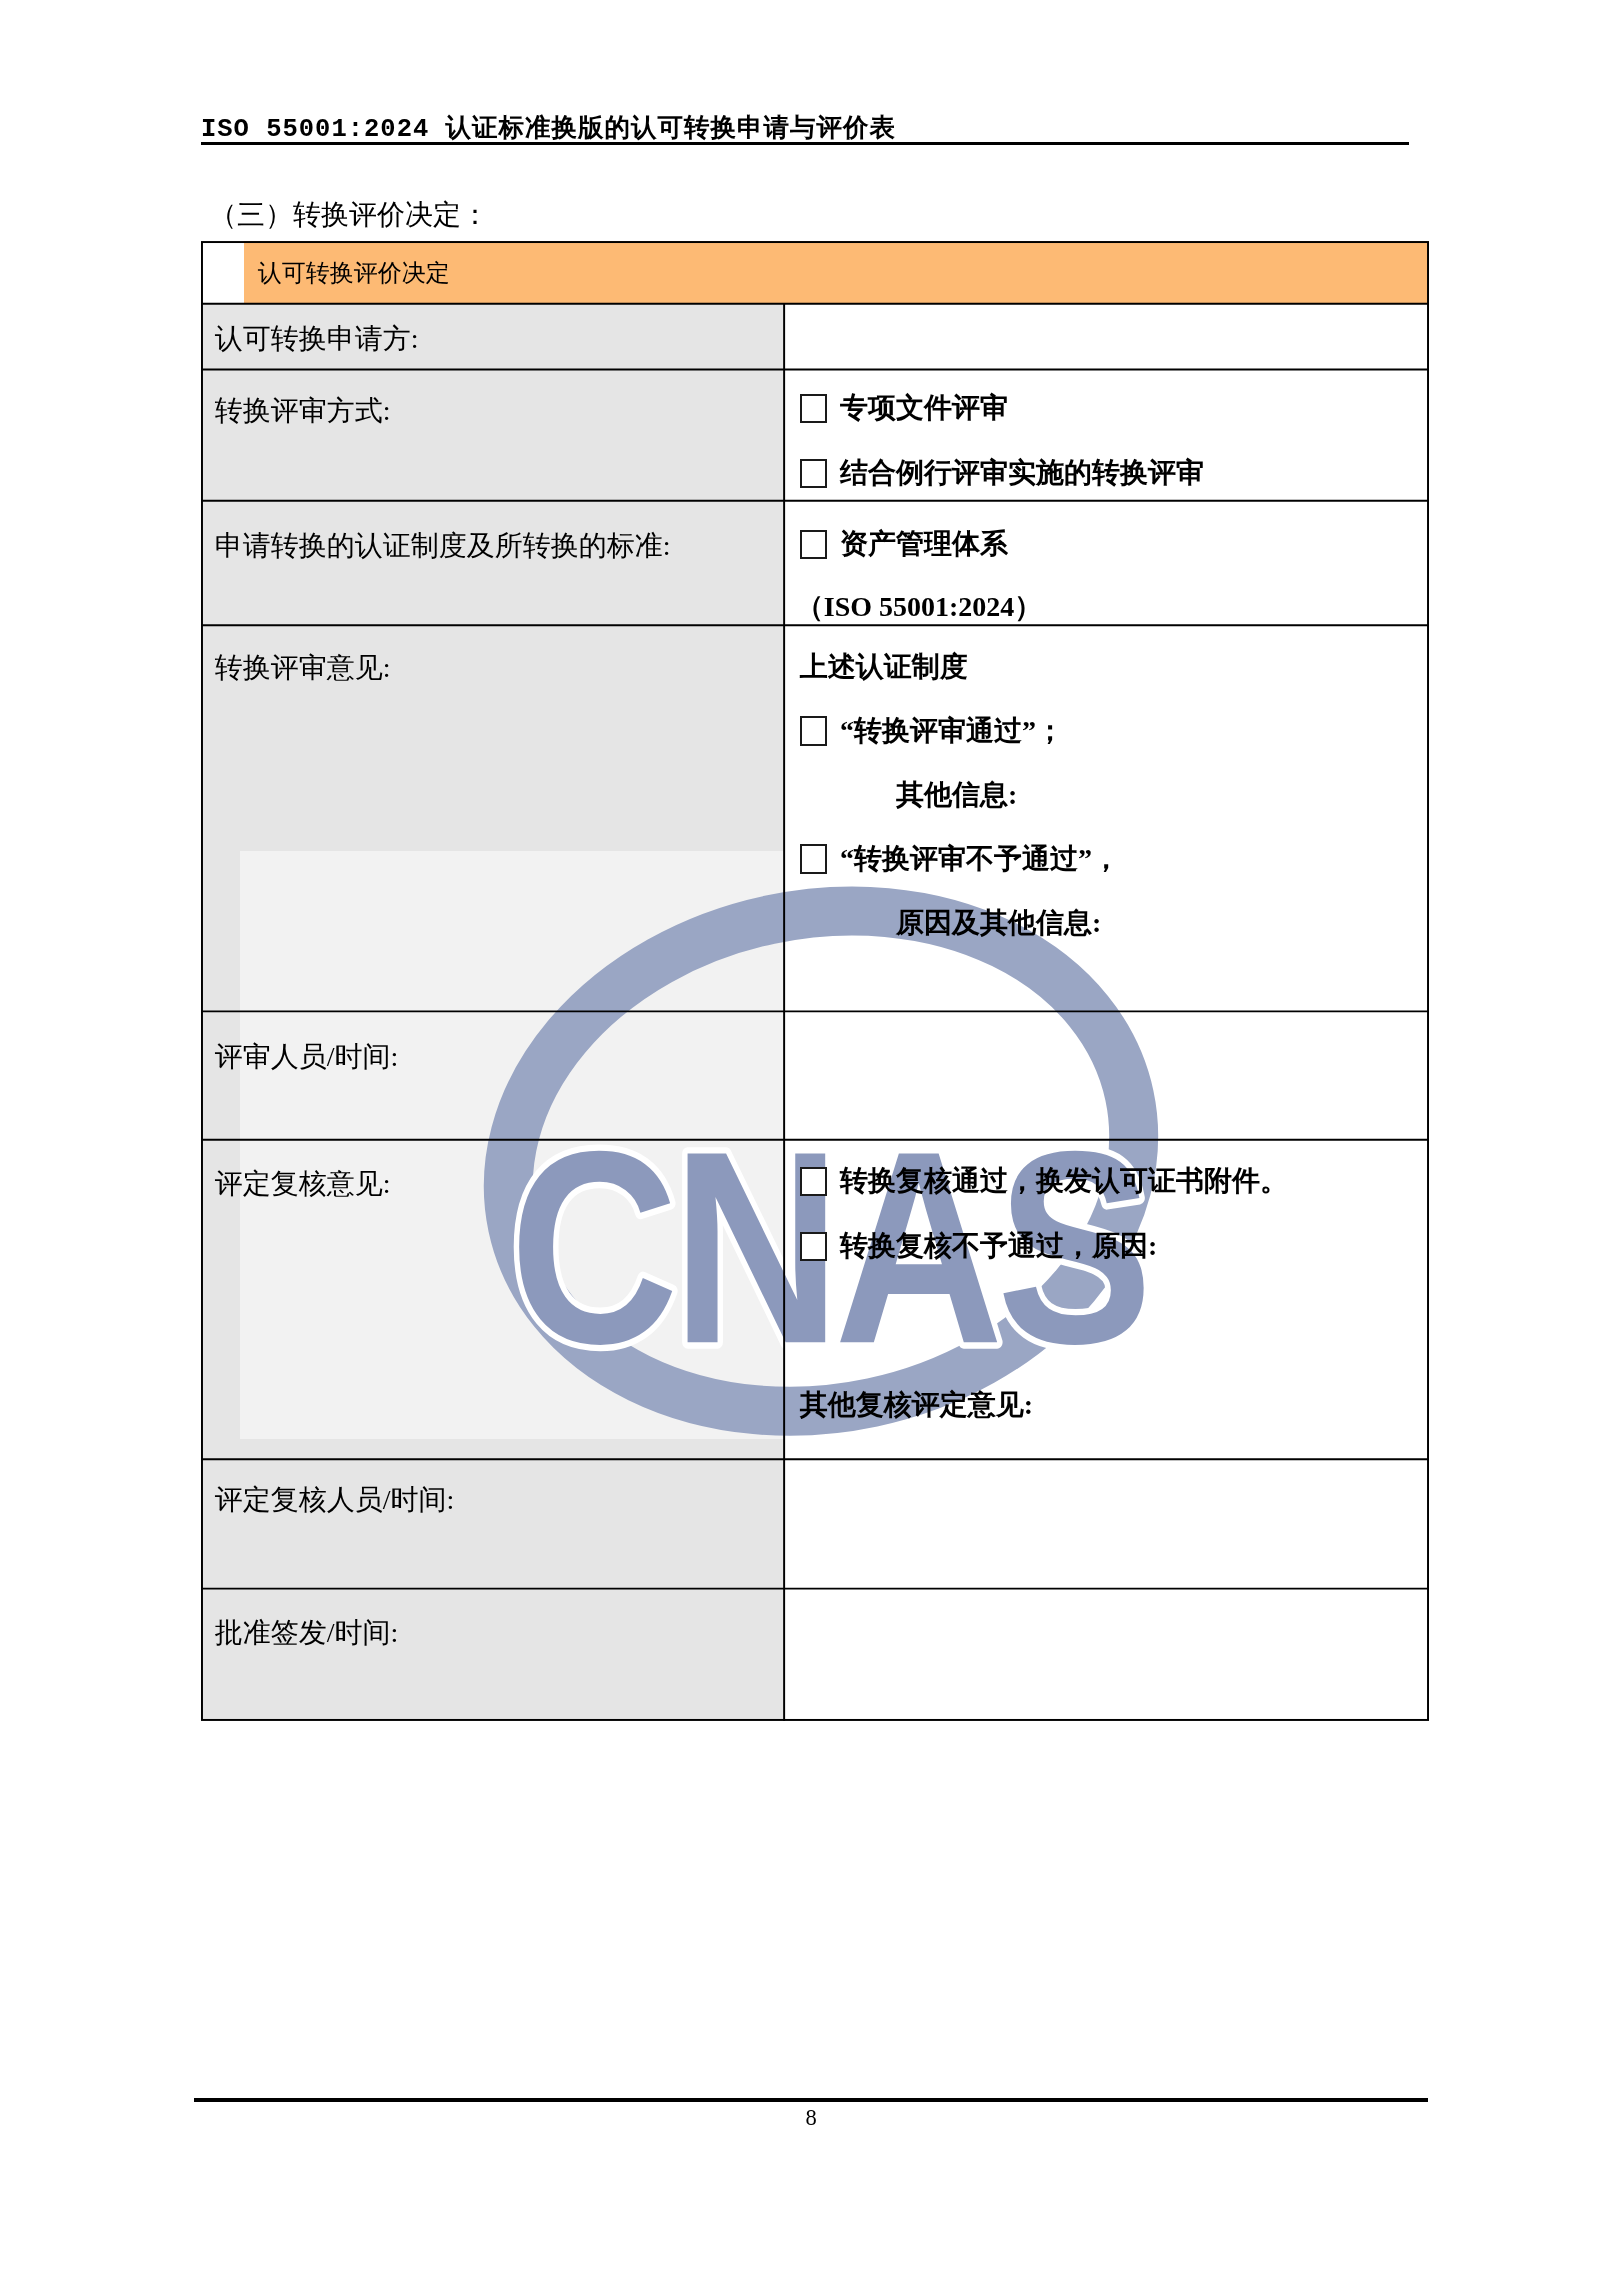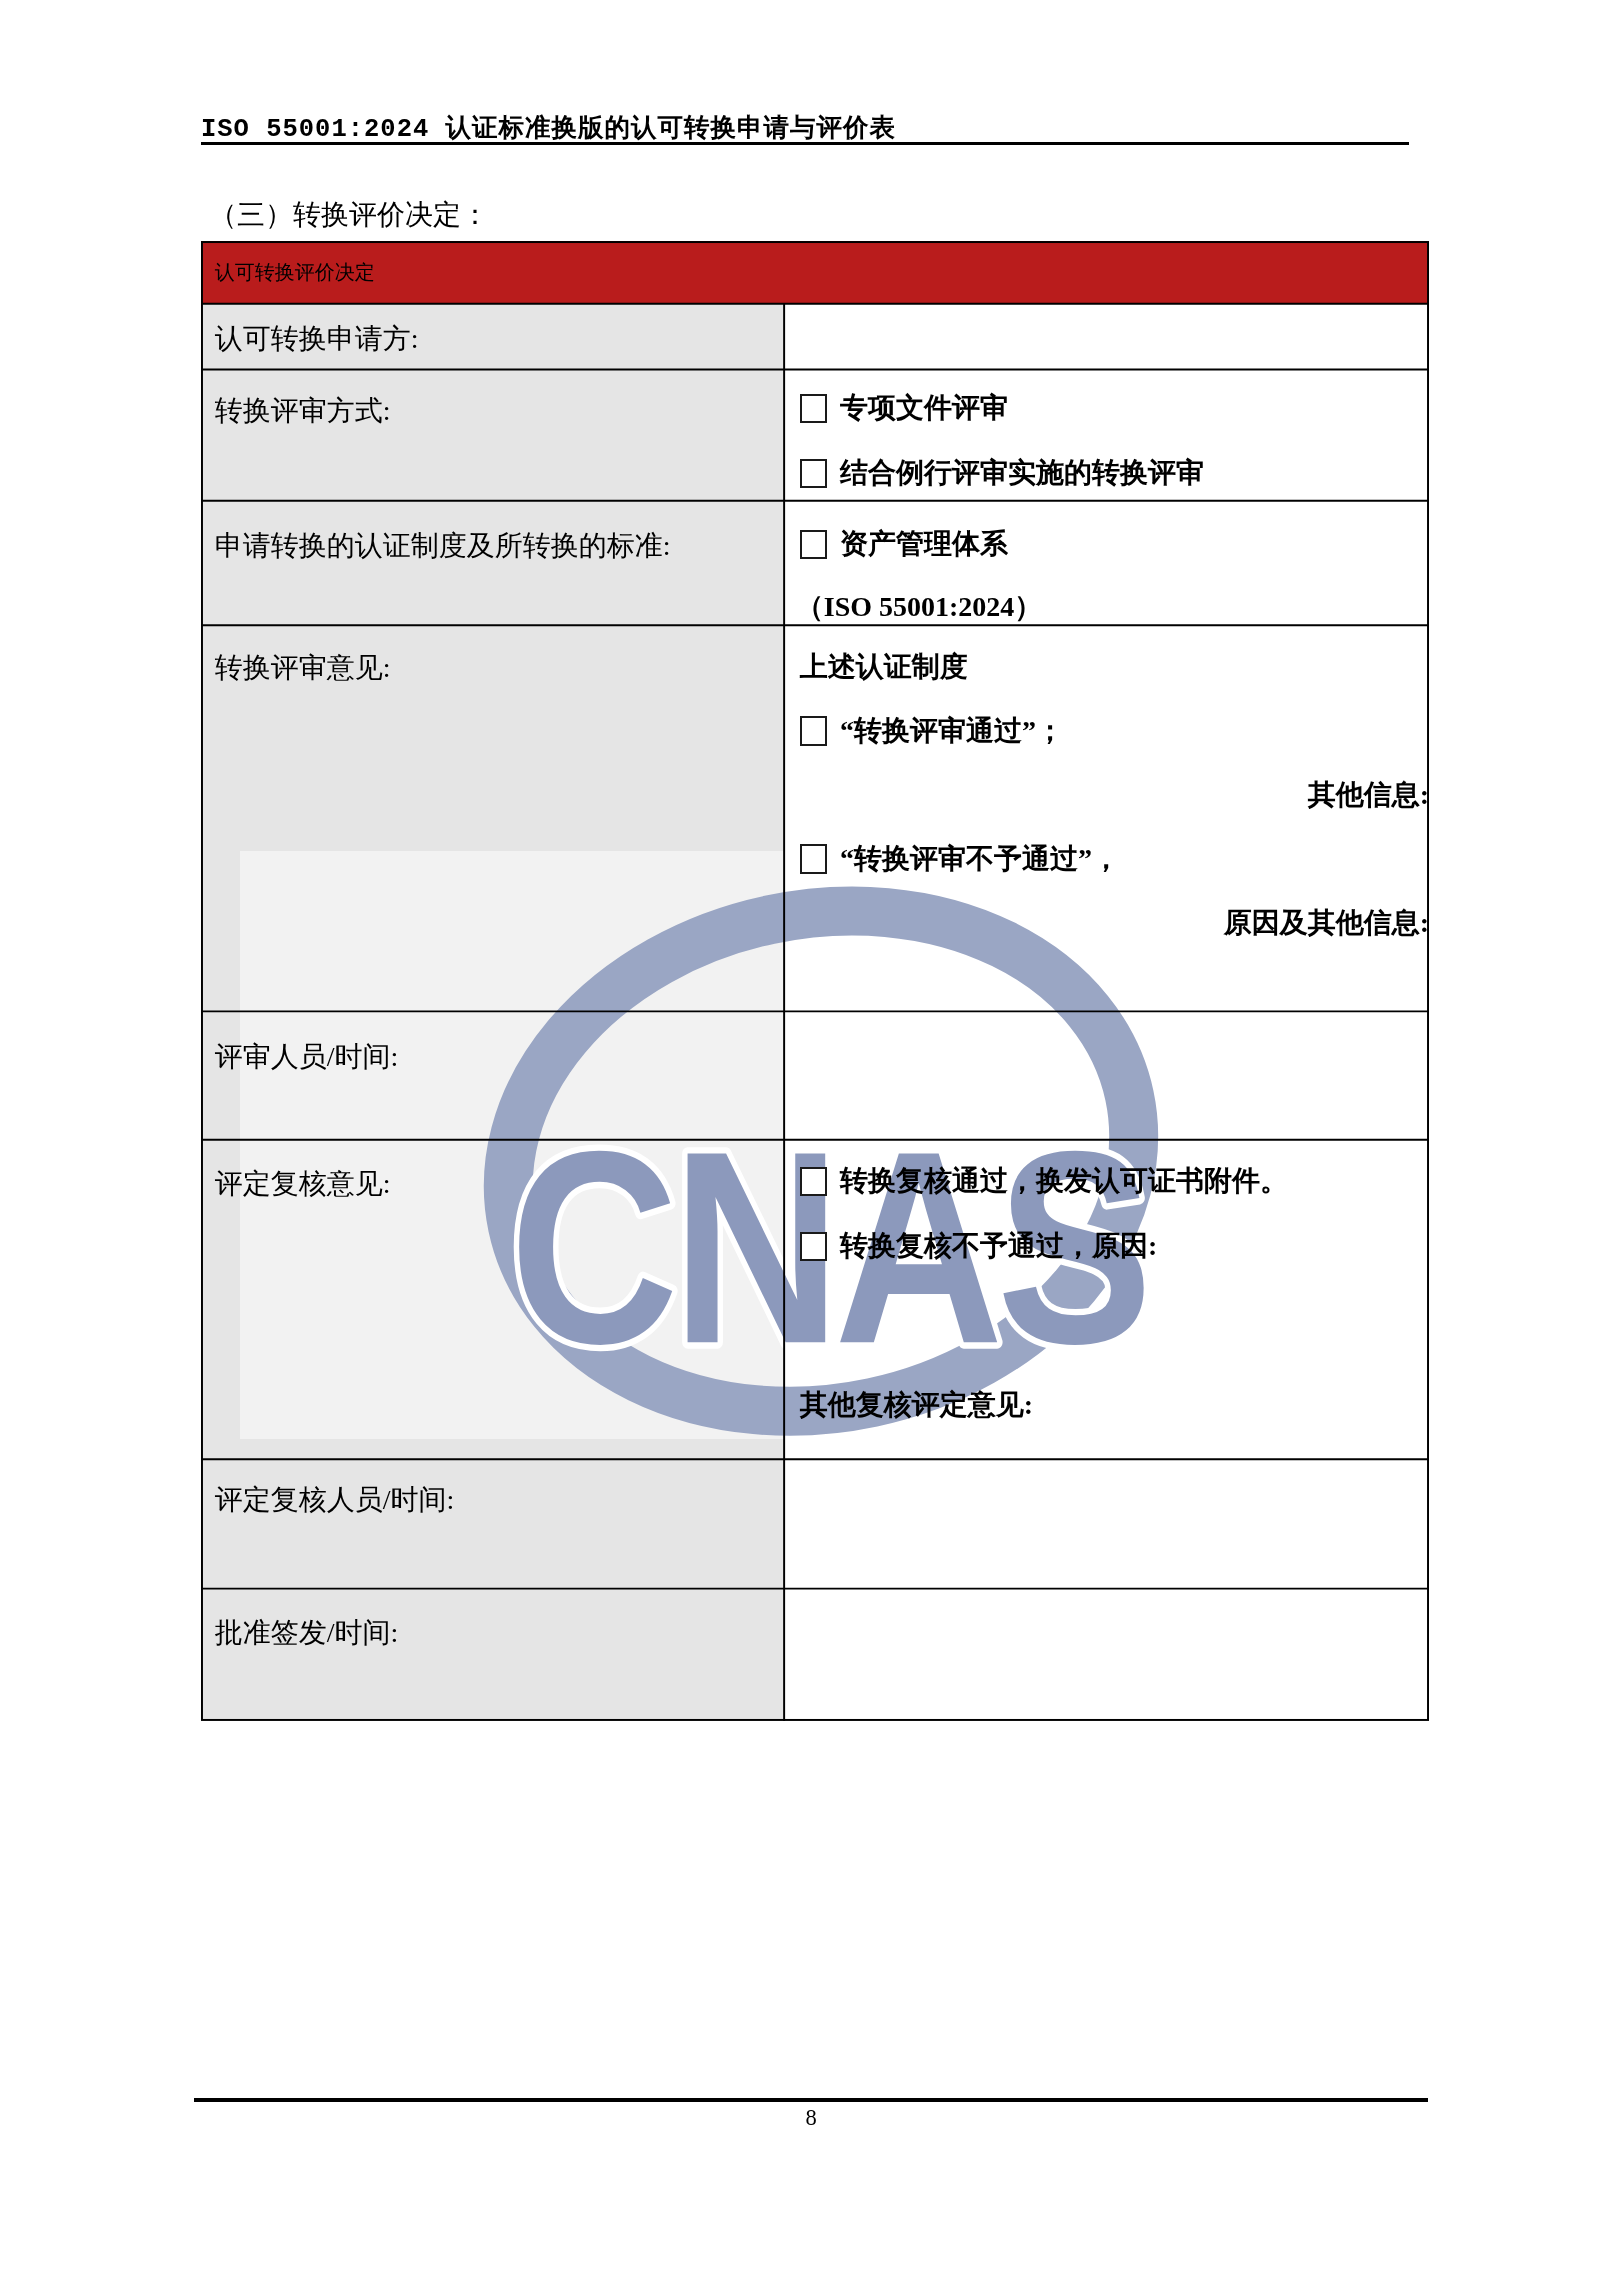--- a/index.html
+++ b/index.html
@@ -16,23 +16,23 @@
 
   
   .section-title{position:absolute;left:209px;top:196px;font-size:28px;}
 
   
   .tbl{position:absolute;left:201px;top:241px;width:1228px;}
   .row{display:flex;width:100%;}
   .cell{box-sizing:border-box;}
   .cell.left{width:583px;background:#e5e5e5;padding-left:13.7px;font-size:28px;}
   .cell.right{flex:1;background:#ffffff;font-size:28px;}
-  .hdrbg{width:100%;background:#b91c1c;display:flex;align-items:center;padding-left:13.7px;font-size:20px;}
+  .hdrbg{width:100%;background:#fdba74;display:flex;align-items:center;padding-left:13.7px;font-size:24px;margin-left:43px;}
   .line{height:65px;display:flex;align-items:center;padding-left:15.7px;font-weight:bold;}
-  .line.sub{padding-left:112px;justify-content:flex-end;}
+  .line.sub{padding-left:112px;}
   .cb{display:inline-block;width:23.5px;height:25.5px;border:2px solid #1a1a1a;margin-right:12.7px;flex:none;background:#fff;}
 
   
   .wm-box{position:absolute;left:240px;top:851px;width:970px;height:588px;background:rgba(255,255,255,0.5);z-index:5;pointer-events:none;}
   .wm{position:absolute;left:431px;top:882px;width:730px;height:568px;z-index:5;pointer-events:none;}
 
   
   .grid{position:absolute;left:201px;top:241px;z-index:20;pointer-events:none;}
 
   

